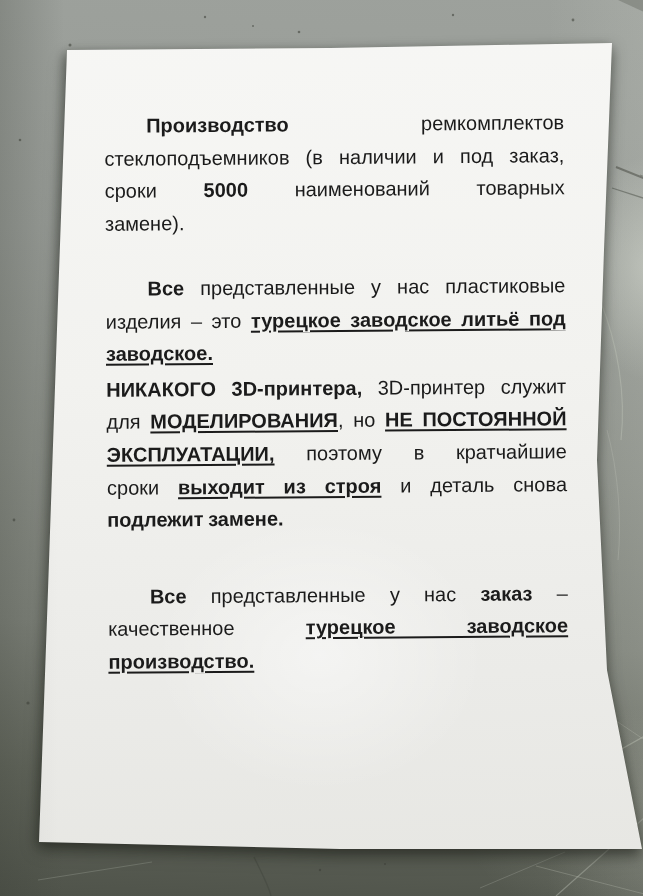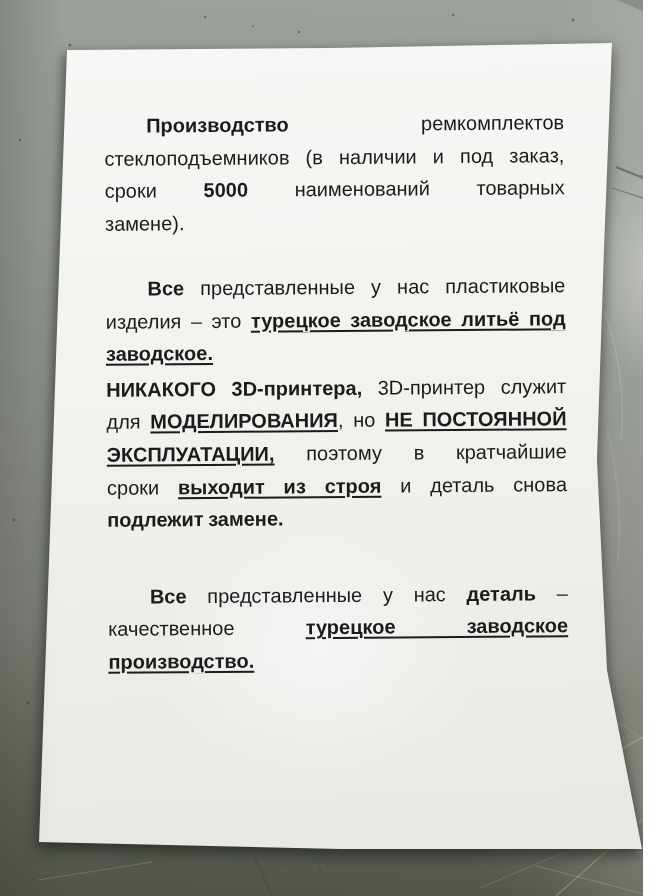--- a/index.html
+++ b/index.html
@@ -100,21 +100,21 @@
             <div class="line"><span class="b u">заводское.</span></div>
           </div>
           <div class="para">
             <div class="line j"><span class="b">НИКАКОГО 3D-принтера,</span><span class=""> 3D-принтер служит</span></div>
             <div class="line j"><span class="">для </span><span class="b u">МОДЕЛИРОВАНИЯ</span><span class="">, но </span><span class="b u">НЕ ПОСТОЯННОЙ</span></div>
             <div class="line j"><span class="b u">ЭКСПЛУАТАЦИИ,</span><span class=""> поэтому в кратчайшие</span></div>
             <div class="line j"><span class="">сроки </span><span class="b u">выходит из строя</span><span class=""> и деталь снова</span></div>
             <div class="line"><span class="b">подлежит замене.</span></div>
           </div>
           <div class="para">
-            <div class="line j ind"><span class="b">Все</span><span class=""> представленные у нас </span><span class="b">деталь</span><span class=""> –</span></div>
+            <div class="line j ind"><span class="b">Все</span><span class=""> представленные у нас </span><span class="b">заказ</span><span class=""> –</span></div>
             <div class="line j"><span class="">качественное </span><span class="b u">турецкое заводское</span></div>
             <div class="line"><span class="b u">производство.</span></div>
           </div>
         </div>
     </div>
   </div>
 
 </div>
 
 </body></html>

